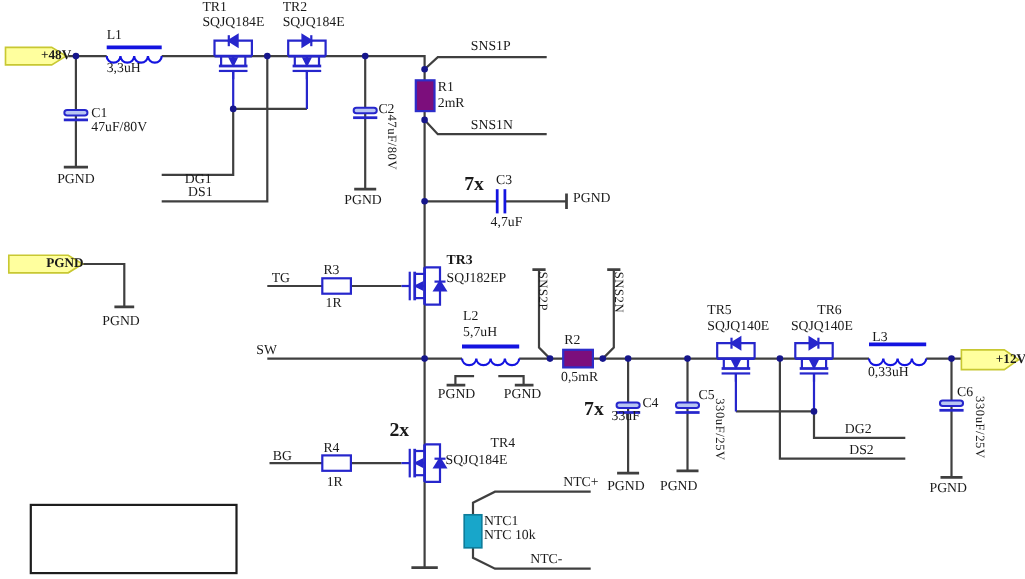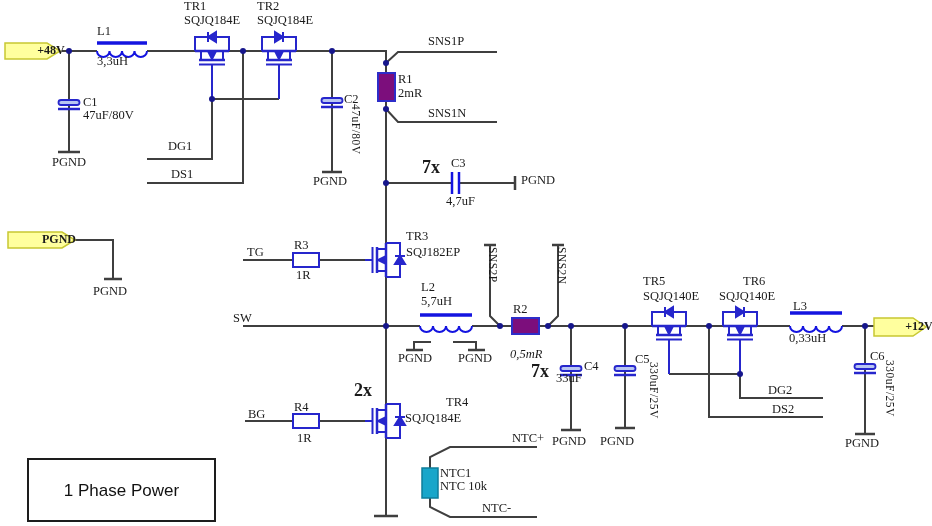--- a/index.html
+++ b/index.html
@@ -185,21 +185,21 @@
 
 <div class="lbl" style="left:184px;top:0px;">TR1</div>
 <div class="lbl" style="left:184px;top:14px;">SQJQ184E</div>
 <div class="lbl" style="left:257px;top:0px;">TR2</div>
 <div class="lbl" style="left:257px;top:14px;">SQJQ184E</div>
 
 <div class="lbl" style="left:83px;top:96px;text-align:right;">C1</div>
 <div class="lbl" style="left:83px;top:109px;">47uF/80V</div>
 <div class="lbl" style="left:52px;top:156px;">PGND</div>
 
-<div class="lbl" style="left:168px;top:140px;">DG1</div>
+<div class="lbl" style="left:168px;top:156px;">DG1</div>
 <div class="lbl" style="left:171px;top:168px;">DS1</div>
 
 <div class="lbl" style="left:344px;top:93px;">C2</div>
 <div class="lbl vtext" style="left:350px;top:104px;">47uF/80V</div>
 <div class="lbl" style="left:313px;top:175px;">PGND</div>
 
 <div class="lbl" style="left:398px;top:73px;">R1</div>
 <div class="lbl" style="left:398px;top:87px;">2mR</div>
 <div class="lbl" style="left:428px;top:35px;">SNS1P</div>
 <div class="lbl" style="left:428px;top:107px;">SNS1N</div>
@@ -207,35 +207,35 @@
 <div class="lbl big" style="left:422px;top:158px;">7x</div>
 <div class="lbl" style="left:451px;top:157px;">C3</div>
 <div class="lbl" style="left:446px;top:195px;">4,7uF</div>
 <div class="lbl" style="left:521px;top:174px;">PGND</div>
 
 <div class="lbl" style="left:93px;top:285px;">PGND</div>
 
 <div class="lbl" style="left:247px;top:246px;">TG</div>
 <div class="lbl" style="left:294px;top:239px;">R3</div>
 <div class="lbl" style="left:296px;top:269px;">1R</div>
-<div class="lbl" style="left:406px;top:230px;">TR3</div>
+<div class="lbl" style="left:406px;top:230px;font-weight:bold;">TR3</div>
 <div class="lbl" style="left:406px;top:246px;">SQJ182EP</div>
 
 <div class="lbl" style="left:233px;top:312px;">SW</div>
 
 <div class="lbl" style="left:421px;top:281px;">L2</div>
 <div class="lbl" style="left:421px;top:295px;">5,7uH</div>
 <div class="lbl" style="left:398px;top:352px;">PGND</div>
 <div class="lbl" style="left:458px;top:352px;">PGND</div>
 
 <div class="lbl vtext" style="left:487px;top:247px;">SNS2P</div>
 <div class="lbl vtext" style="left:556px;top:247px;">SNS2N</div>
 
 <div class="lbl" style="left:513px;top:303px;">R2</div>
-<div class="lbl" style="left:510px;top:348px;font-style:italic;">0,5mR</div>
+<div class="lbl" style="left:510px;top:336px;">0,5mR</div>
 
 <div class="lbl big" style="left:531px;top:362px;">7x</div>
 <div class="lbl" style="left:584px;top:360px;">C4</div>
 <div class="lbl" style="left:556px;top:372px;">33uF</div>
 <div class="lbl" style="left:552px;top:435px;">PGND</div>
 
 <div class="lbl" style="left:635px;top:353px;">C5</div>
 <div class="lbl vtext" style="left:648px;top:362px;">330uF/25V</div>
 <div class="lbl" style="left:600px;top:435px;">PGND</div>
 
@@ -260,16 +260,15 @@
 <div class="lbl big" style="left:354px;top:381px;">2x</div>
 <div class="lbl" style="left:405px;top:396px;margin-left:41px;">TR4</div>
 <div class="lbl" style="left:405px;top:412px;">SQJQ184E</div>
 
 <div class="lbl" style="left:480px;top:432px;margin-left:32px;">NTC+</div>
 <div class="lbl" style="left:440px;top:467px;">NTC1</div>
 <div class="lbl" style="left:440px;top:480px;">NTC 10k</div>
 <div class="lbl" style="left:482px;top:502px;">NTC-</div>
 
 <div class="title-box">
-  <div>1 Phase Power</div>
 </div>
 
 </div>
 
 </body></html>

